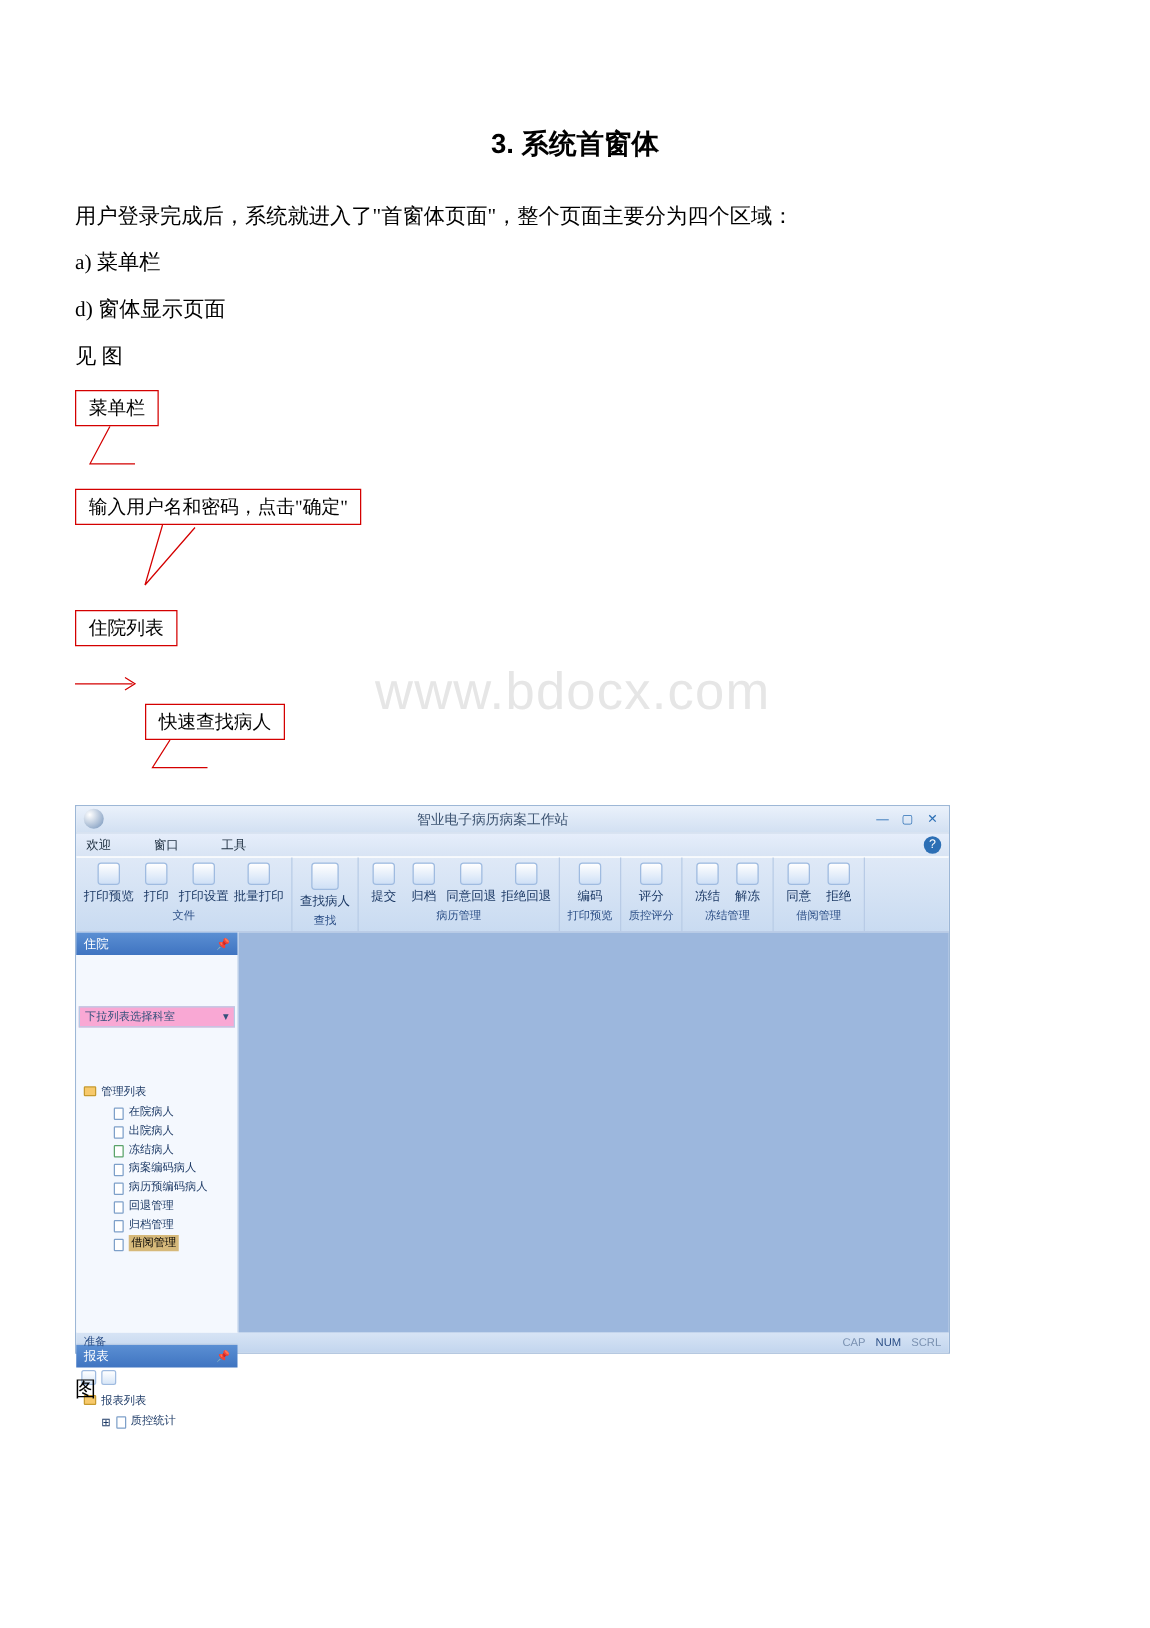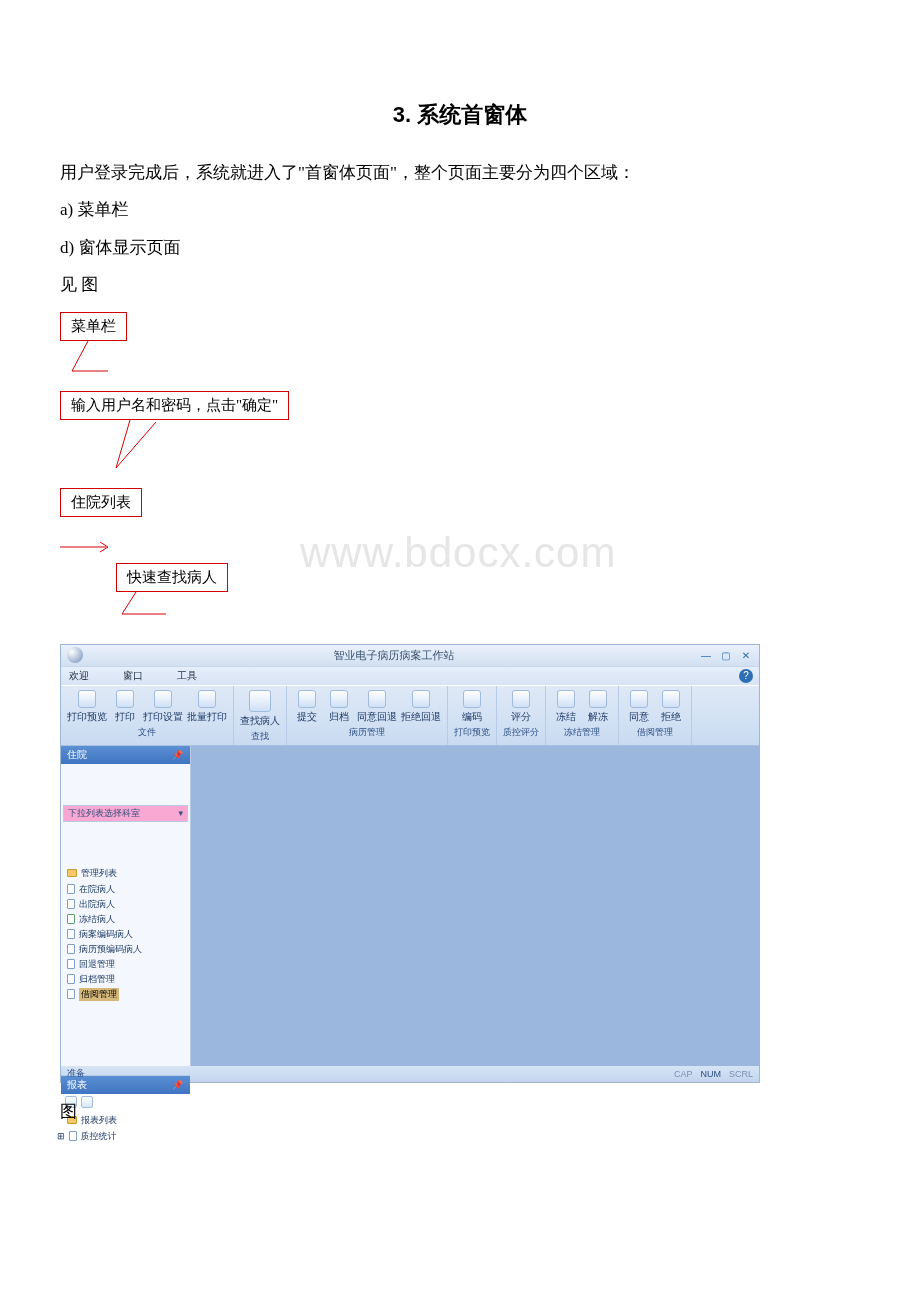--- a/index.html
+++ b/index.html
@@ -31,21 +31,21 @@
   .ricon { width: 18px; height: 18px; background: linear-gradient(#fff, #cfe0f6); border: 1px solid #9fbbe0; border-radius: 3px; }
   .ricon.big { width: 22px; height: 22px; }
   .rgroup-label { text-align: center; color: #2b4e86; font-size: 9px; margin-top: 2px; }
   .workspace { display: flex; height: 320px; }
   .leftcol { width: 130px; display: flex; flex-direction: column; background: #f4f8fe; border-right: 1px solid #b8cbe6; gap: 40px; }
   .panel-head { background: linear-gradient(#5b8fd3, #3f74c1); color: #fff; font-size: 10px; padding: 2px 6px; display: flex; align-items: center; justify-content: space-between; }
   .pin { font-size: 9px; }
   .depbar { background: #f9a8d4; border: 1px solid #b8cbe6; margin: 1px 2px; padding: 1px 4px; font-size: 9px; display: flex; justify-content: space-between; align-items: center; color: #33507a; }
   .tree { padding: 2px 4px; font-size: 9px; color: #1d3a66; font-family: Liberation Serif, serif; }
   .tree-root { display: flex; align-items: center; gap: 4px; margin: 2px 0 2px 2px; }
-  .tree-item { display: flex; align-items: center; gap: 4px; margin-left: 2px; padding: 1px 0; }
+  .tree-item { display: flex; align-items: flex-end; gap: 4px; margin-left: 26px; padding: 1px 0; }
   .folder { width: 10px; height: 8px; background: #f7c96b; border: 1px solid #c69a2e; border-radius: 1px; }
   .doc { width: 8px; height: 10px; background: #fff; border: 1px solid #7ea0c9; border-radius: 1px; position: relative; }
   .doc.green { border-color: #5aa36a; }
   .report-panel { border-top: 1px solid #b8cbe6; }
   .toolbar-sm { padding: 2px 4px; display: flex; gap: 4px; }
   .toolbar-sm span { width: 12px; height: 12px; border: 1px solid #9fbbe0; border-radius: 2px; background: linear-gradient(#fff,#d7e6f8); }
   .main-area { flex: 1; background: #9cb7dd; }
   .statusbar { display: flex; align-items: center; height: 16px; background: linear-gradient(#d7e4f5, #c2d5ee); font-size: 9px; color: #2b4e86; padding: 0 6px; justify-content: space-between; }
   .statusbar .right { display: flex; gap: 8px; color: #7a91b1; }
   .statusbar .right .num { color: #2b4e86; }

